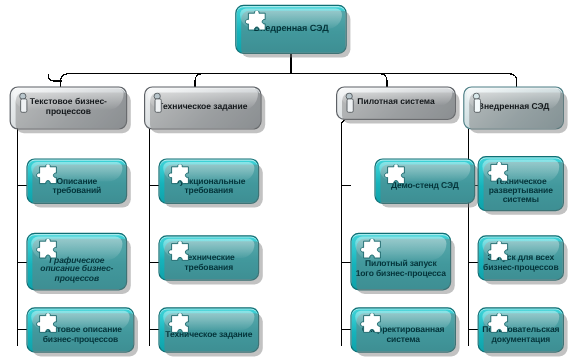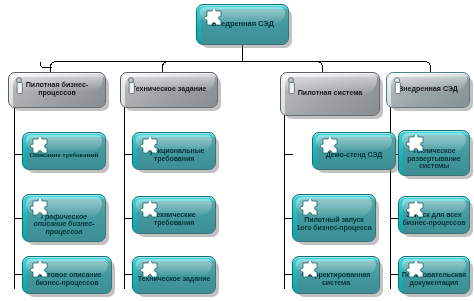--- a/index.html
+++ b/index.html
@@ -125,35 +125,35 @@
   </div>
 
   <div class="node grey" style="left:8px;top:72px;width:98px;height:36px;">
     <span class="gloss"></span>
     <span class="ic doc">
       <svg viewBox="0 0 13 19" width="13" height="19" xmlns="http://www.w3.org/2000/svg">
         <circle cx="4" cy="3.2" r="2.6" fill="#b9c6cc" stroke="#4d5357" stroke-width=".7"></circle>
         <rect x="2.2" y="5.4" width="5.2" height="11.2" rx="1.3" fill="#eef1f3" stroke="#4d5357" stroke-width=".7"></rect>
       </svg>
     </span>
-    <span class="label fs7">Пилотная бизнес-процессов</span>
+    <span class="label fs7">Текстовое бизнес-процессов</span>
   </div>
 
   <div class="node grey" style="left:120px;top:72px;width:98px;height:36px;">
     <span class="gloss"></span>
     <span class="ic doc">
       <svg viewBox="0 0 13 19" width="13" height="19" xmlns="http://www.w3.org/2000/svg">
         <circle cx="4" cy="3.2" r="2.6" fill="#b9c6cc" stroke="#4d5357" stroke-width=".7"></circle>
         <rect x="2.2" y="5.4" width="5.2" height="11.2" rx="1.3" fill="#eef1f3" stroke="#4d5357" stroke-width=".7"></rect>
       </svg>
     </span>
     <span class="label fs7">Техническое задание</span>
   </div>
 
-  <div class="node grey" style="left:280px;top:72px;width:100px;height:44px;">
+  <div class="node grey" style="left:280px;top:72px;width:100px;height:28px;">
     <span class="gloss"></span>
     <span class="ic doc">
       <svg viewBox="0 0 13 19" width="13" height="19" xmlns="http://www.w3.org/2000/svg">
         <circle cx="4" cy="3.2" r="2.6" fill="#b9c6cc" stroke="#4d5357" stroke-width=".7"></circle>
         <rect x="2.2" y="5.4" width="5.2" height="11.2" rx="1.3" fill="#eef1f3" stroke="#4d5357" stroke-width=".7"></rect>
       </svg>
     </span>
     <span class="label fs7">Пилотная система</span>
   </div>
 
@@ -161,21 +161,21 @@
     <span class="gloss"></span>
     <span class="ic doc">
       <svg viewBox="0 0 13 19" width="13" height="19" xmlns="http://www.w3.org/2000/svg">
         <circle cx="4" cy="3.2" r="2.6" fill="#d8e8ea" stroke="#4d5357" stroke-width=".7"></circle>
         <rect x="2.2" y="5.4" width="5.2" height="11.2" rx="1.3" fill="#f4fafb" stroke="#4d5357" stroke-width=".7"></rect>
       </svg>
     </span>
     <span class="label fs7">Внедренная СЭД</span>
   </div>
 
-  <div class="node teal" style="left:22px;top:132px;width:84px;height:38px;font-family:Liberation Serif, serif;">
+  <div class="node teal" style="left:22px;top:132px;width:84px;height:38px;">
     <span class="gloss"></span>
     <span class="ic puzzle">
       <svg viewBox="0 0 22 20" width="22" height="20" xmlns="http://www.w3.org/2000/svg">
         <path fill="#ffffff" stroke="#0c5c61" stroke-width=".7" d="M3 2h5.2a1.9 1.9 0 1 1 3.6 0H17v5.3a1.9 1.9 0 1 0 0 3.6V16h-5.2a1.9 1.9 0 1 0-3.6 0H3v-5.1a1.9 1.9 0 1 1 0-3.6Z"></path>
       </svg>
     </span>
     <span class="label fs7" style="padding-top:9px;">Описание требований</span>
   </div>
 
   <div class="node teal" style="left:22px;top:194px;width:84px;height:48px;">

